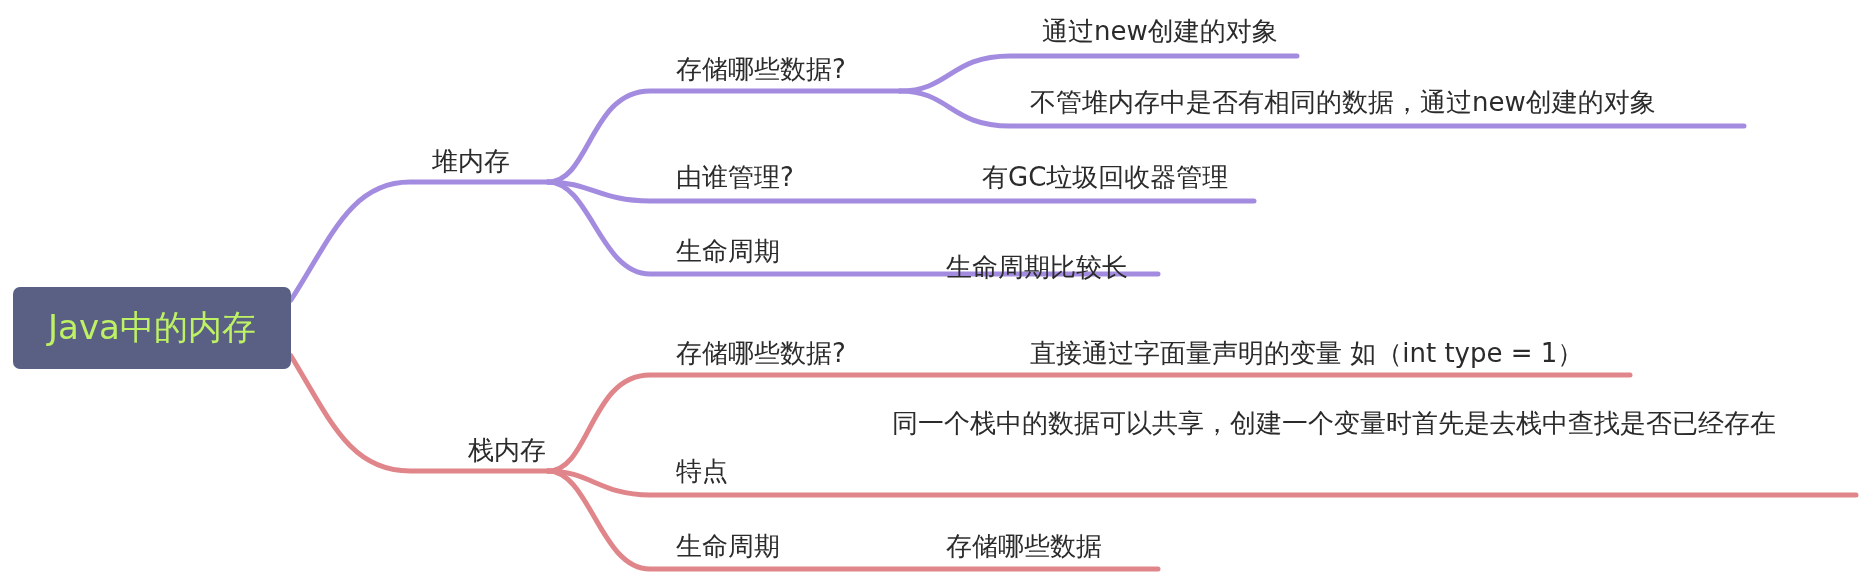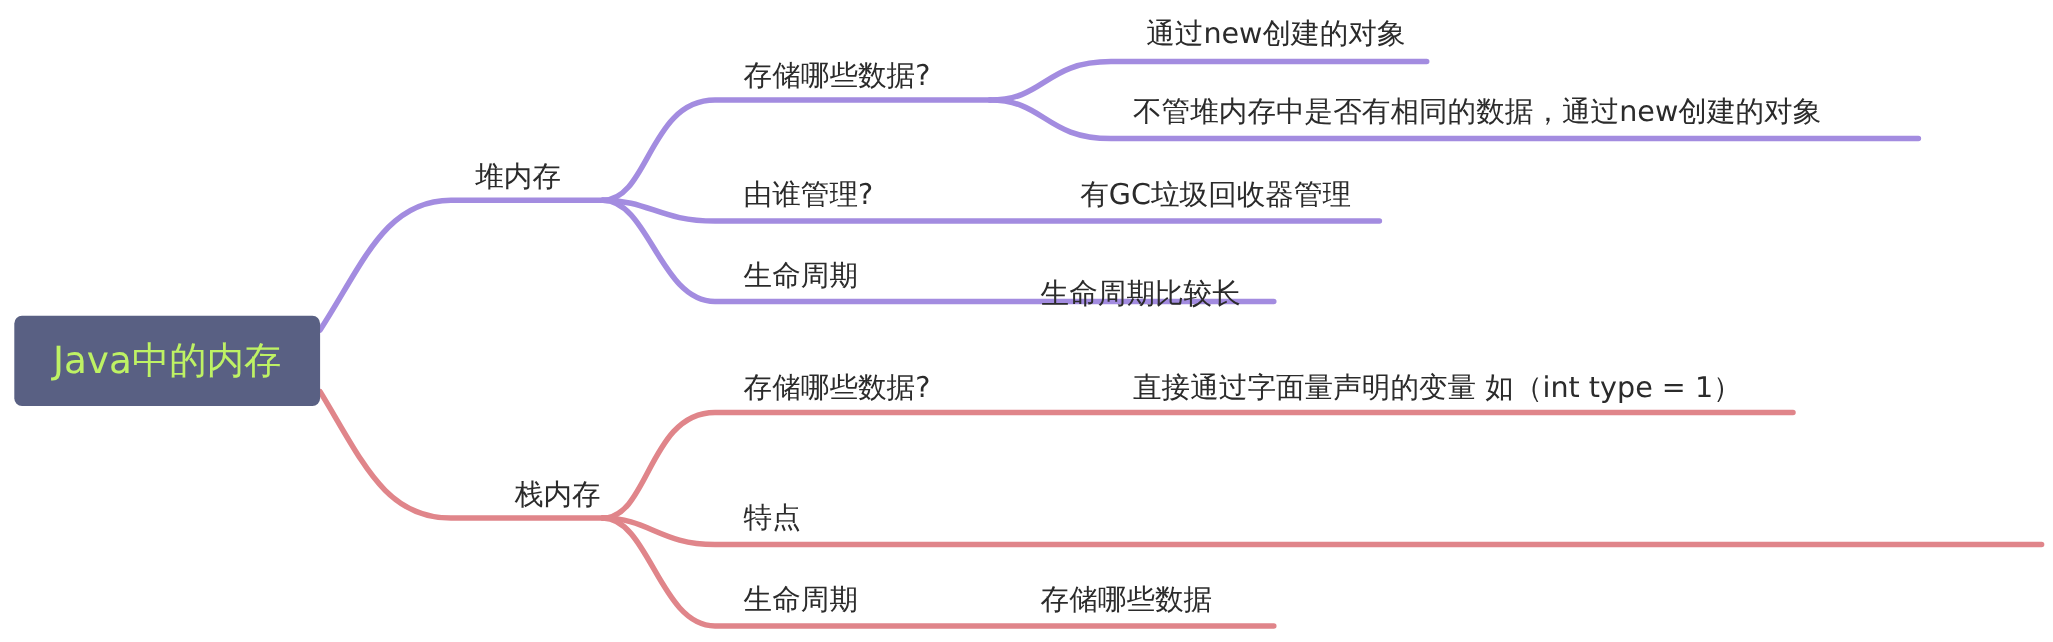--- a/index.html
+++ b/index.html
@@ -46,15 +46,16 @@
 <div class="lbl" style="left:676px;top:164px;">由谁管理?</div>
 <div class="lbl" style="left:982px;top:164px;">有GC垃圾回收器管理</div>
 <div class="lbl" style="left:676px;top:238px;">生命周期</div>
 <div class="lbl" style="left:946px;top:254px;">生命周期比较长</div>
 
 <div class="lbl" style="left:432px;top:437px;margin-left:36px;">栈内存</div>
 <div class="lbl" style="left:676px;top:340px;">存储哪些数据?</div>
 <div class="lbl" style="left:1030px;top:340px;">直接通过字面量声明的变量 如（int type = 1）</div>
 <div class="lbl" style="left:676px;top:458px;">特点</div>
 <div class="multi" style="left:892px;top:398px;">
+  <div>同一个栈中的数据可以共享，创建一个变量时首先是去栈中查找是否已经存在</div>
 </div>
 <div class="lbl" style="left:676px;top:533px;">生命周期</div>
 <div class="lbl" style="left:946px;top:533px;">存储哪些数据</div>
 
 </body></html>

